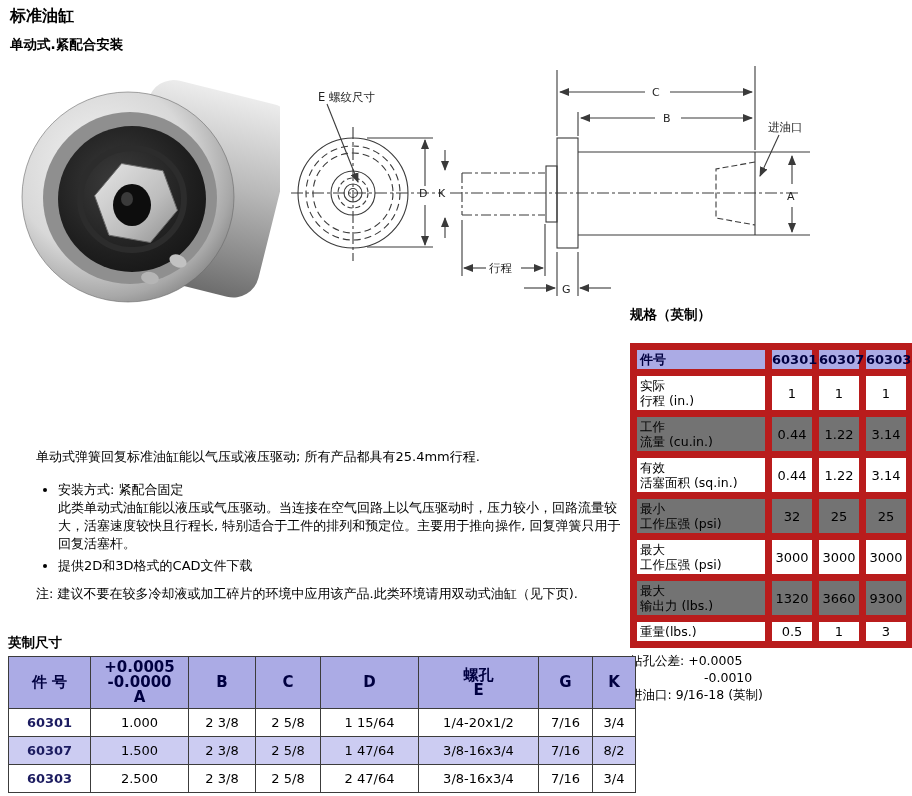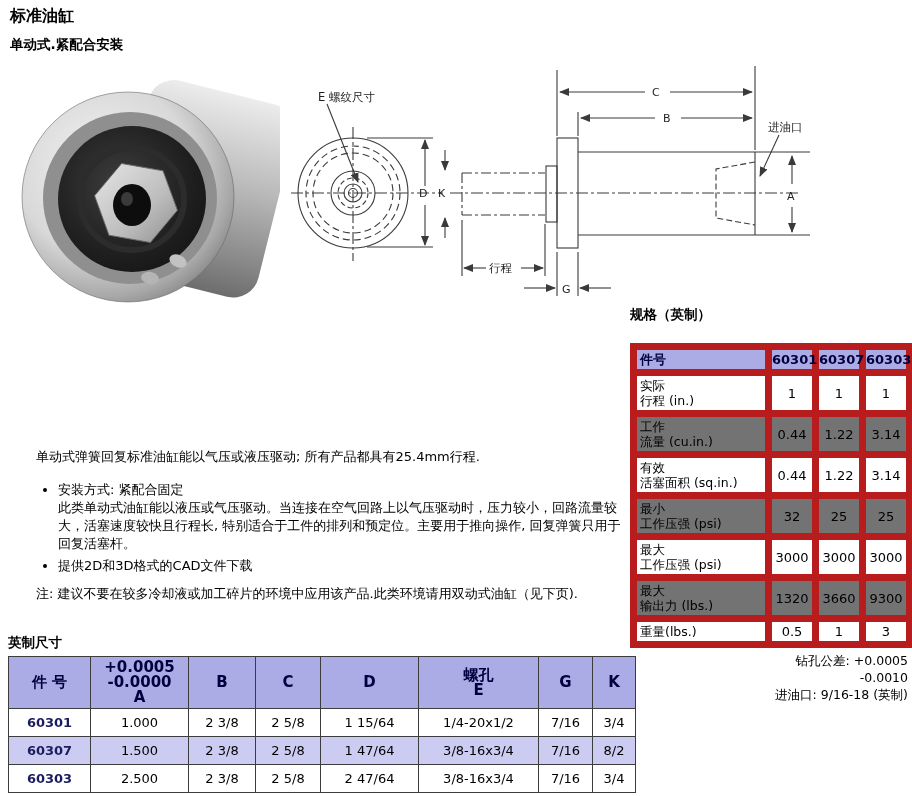--- a/index.html
+++ b/index.html
@@ -17,21 +17,21 @@
   .spec-section{left:630px;top:306px;width:278px;}
   .section-heading{font-size:13.5px;font-weight:bold;margin:0 0 19px 0;}
   table.spec-table{border-collapse:collapse;table-layout:fixed;width:276px;font-size:12.5px;}
   .spec-table th,.spec-table td{border:7px solid #b91c1c;padding:2px 3px;line-height:15px;}
   .spec-table th{background:#ababe5;color:#000040;font-size:13px;}
   .spec-table th.hl{text-align:left;}
   .spec-table th.pn{text-align:center;padding:2px 0;}
   .spec-table td.lbl{white-space:pre-line;}
   .spec-table td.val{text-align:center;font-size:13px;}
   .spec-table tr.shade td{background:#737373;border-radius:8px;}
-  .spec-notes{font-size:12.5px;line-height:17px;margin-top:4px;text-align:right;}
+  .spec-notes{font-size:12.5px;line-height:17px;margin-top:4px;}
   .spec-notes .indent2{padding-left:74px;}
 
   
   .text-block{left:10px;top:448px;width:618px;font-size:13px;line-height:18px;}
   .intro{margin:0 0 15px 0;text-indent:2em;}
   ul.feature-list{margin:0;padding-left:44px;}
   ul.feature-list li{margin:4px;}
   .li-text{white-space:pre-line;}
   .note{margin-top:10px;text-indent:2em;}
 

